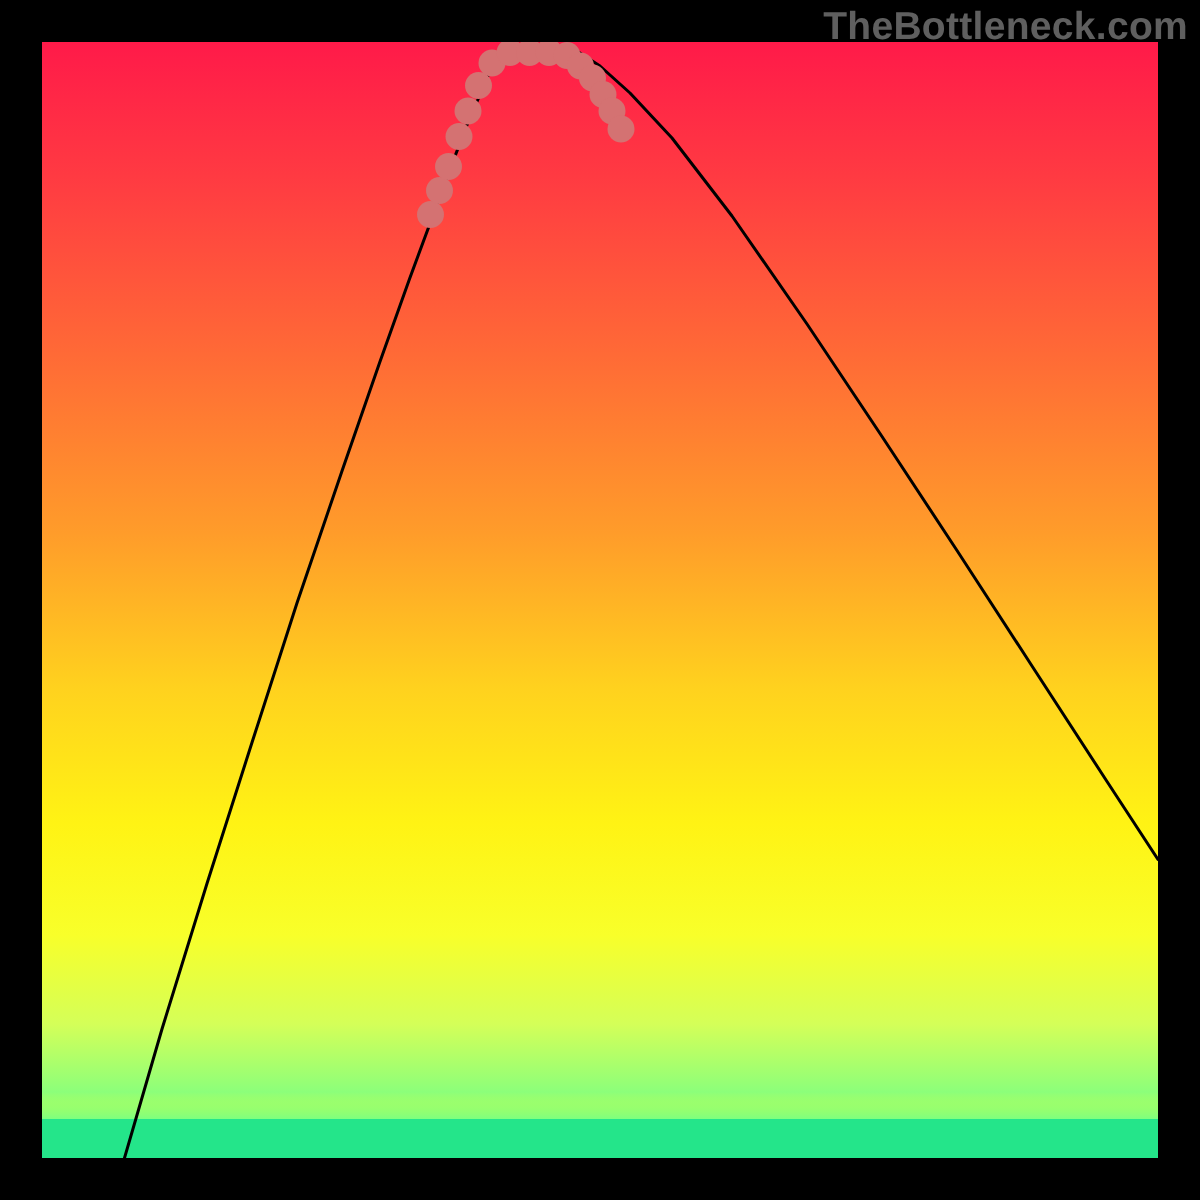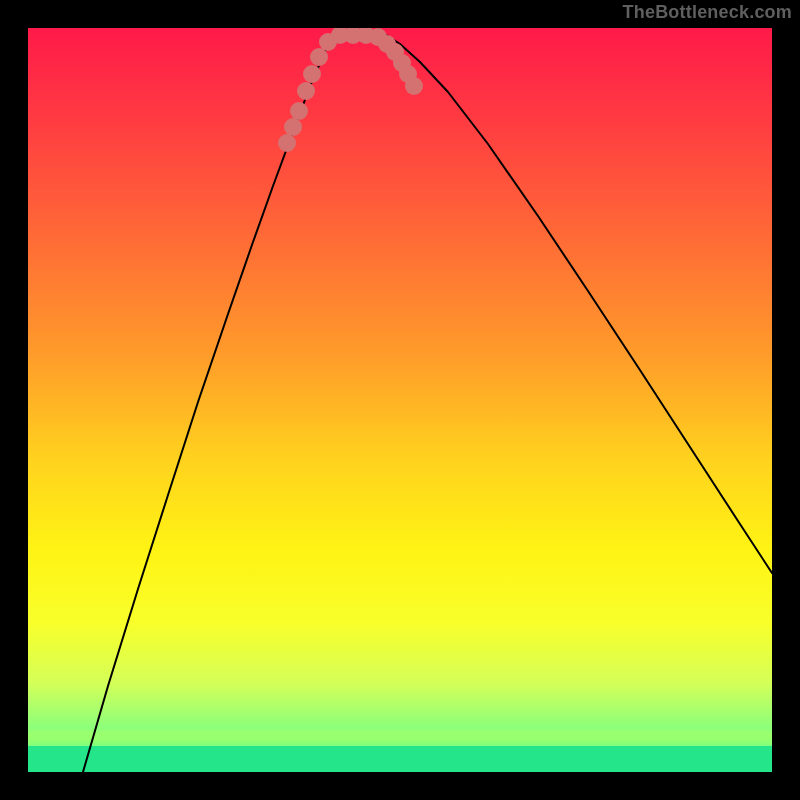--- a/index.html
+++ b/index.html
@@ -8,21 +8,21 @@
     position: relative;
     width: 800px;
     height: 800px;
     background: #000;
   }
   .watermark {
     position: absolute;
     top: 2px;
     right: 8px;
     font-family: Arial, Helvetica, sans-serif;
-    font-size: 18px;
+    font-size: 26px;
     font-weight: bold;
     color: #5f5f5f;
     letter-spacing: 0.2px;
     z-index: 10;
   }
   .plot {
     position: absolute;
     left: 28px;
     top: 28px;
     width: 744px;

